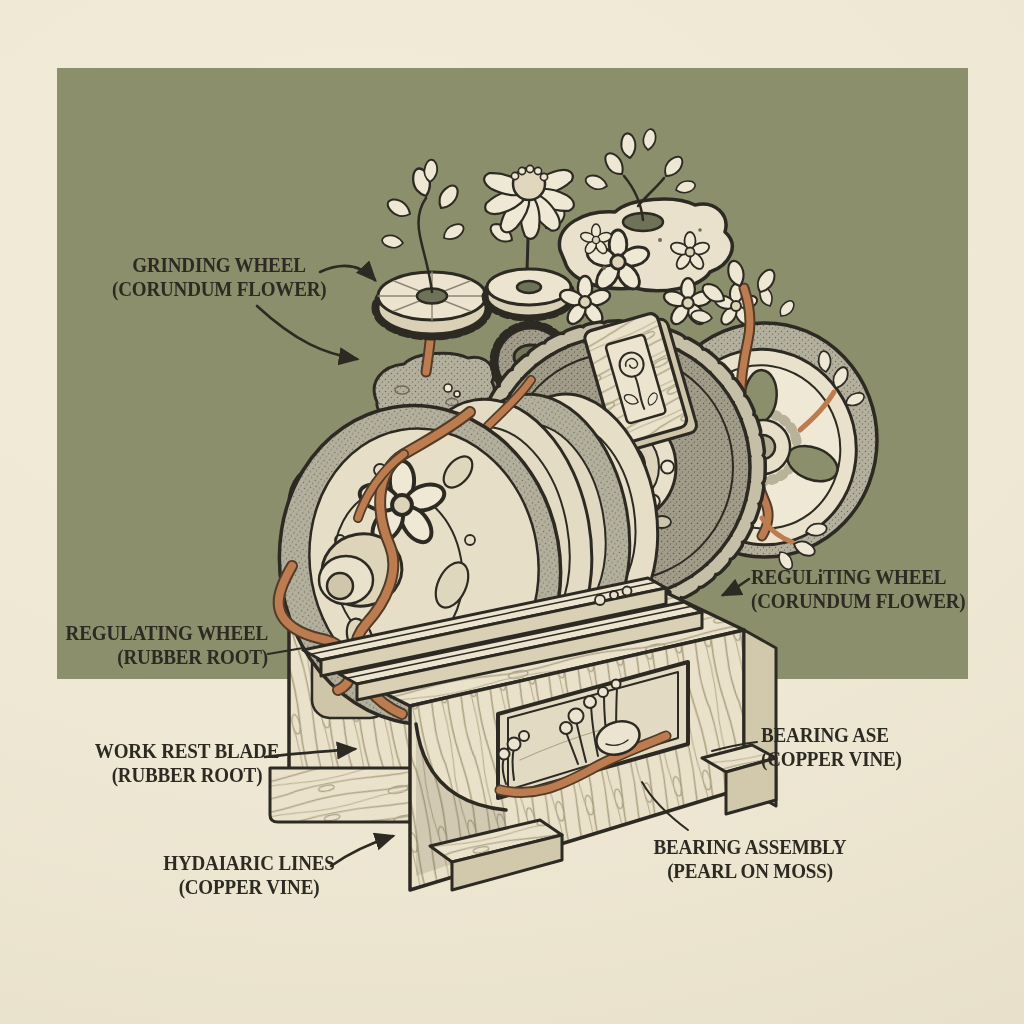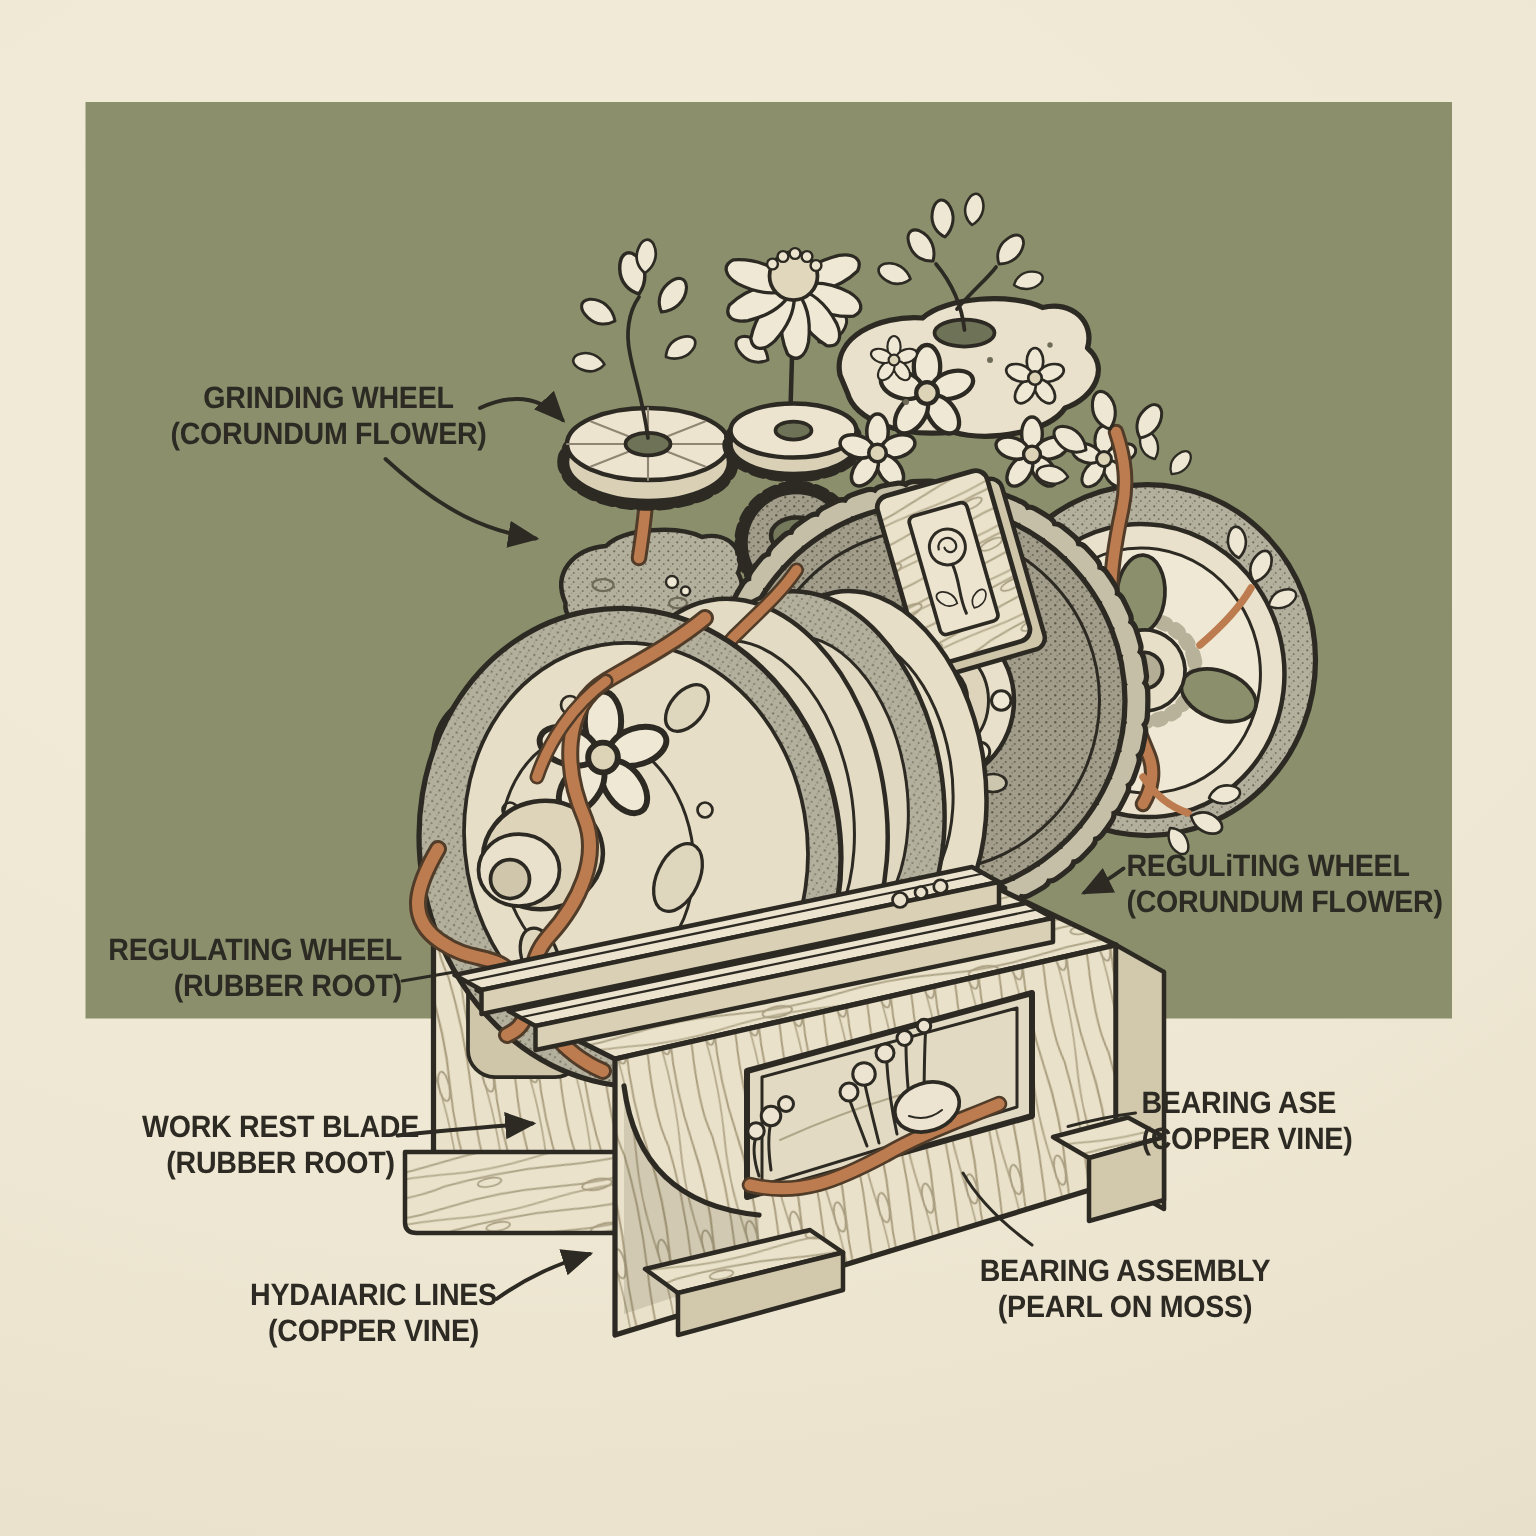--- a/index.html
+++ b/index.html
@@ -1,18 +1,18 @@
 <!DOCTYPE html>
 <html><head>
 <meta charset="utf-8">
 <style>
   html,body{margin:0;padding:0;width:1024px;height:1024px;overflow:hidden;
     font-family:"Liberation Sans",sans-serif;background:#efe8d4;}
   .stage{position:relative;width:1024px;height:1024px;
-    background:radial-gradient(1300px 900px at 35% 25%, #f3ecd9 0%, #efe8d4 55%, #e8e0ca 100%);}
+    background:radial-gradient(1300px 900px at 35% 25%, #f3ecd9 0%, #efe8d4 55%, #e8e0ca 100%);font-family:Liberation Serif, serif;}
   .panel{position:absolute;left:57px;top:68px;width:911px;height:611px;background:#8b8f6c;}
   svg.art{position:absolute;left:0;top:0;}
   .lbl{position:absolute;color:#2c2a23;font-weight:700;font-size:20.5px;
     line-height:1.15;letter-spacing:-0.2px;white-space:nowrap;}
   .lbl.c{text-align:center;transform:scaleX(.93);transform-origin:50% 0;}
   .lbl.r{text-align:right;transform:scaleX(.93);transform-origin:100% 0;}
   .lbl.lft{text-align:left;transform:scaleX(.93);transform-origin:0 0;}
   
   .ink{stroke:#2c2a23;}
   .leaf{fill:#eee7d3;stroke:#2c2a23;stroke-width:2;}

